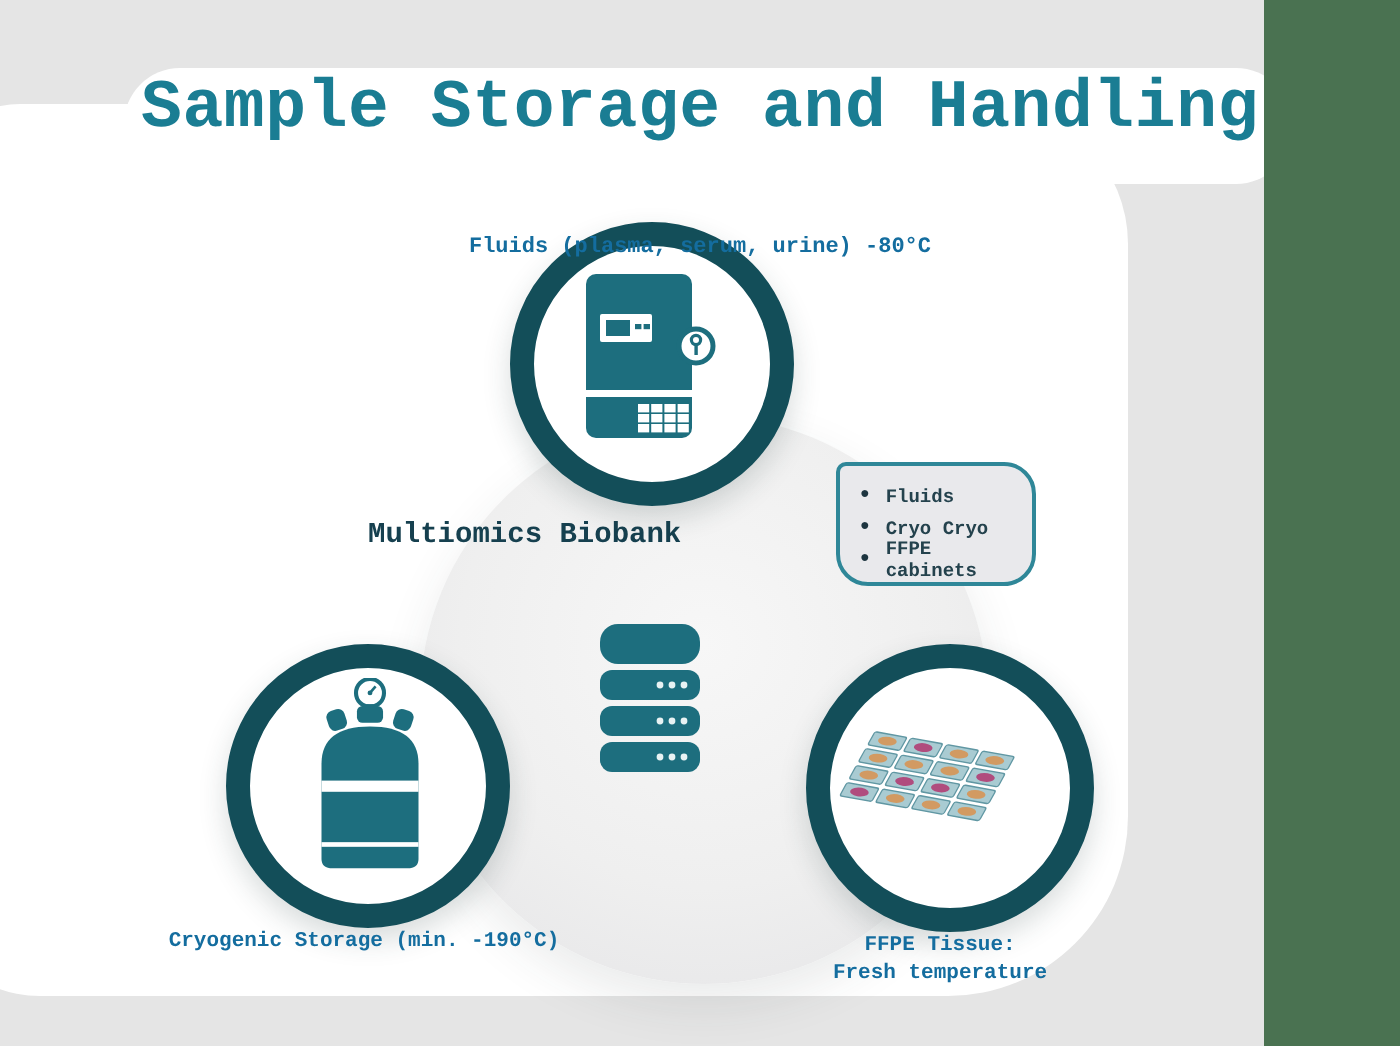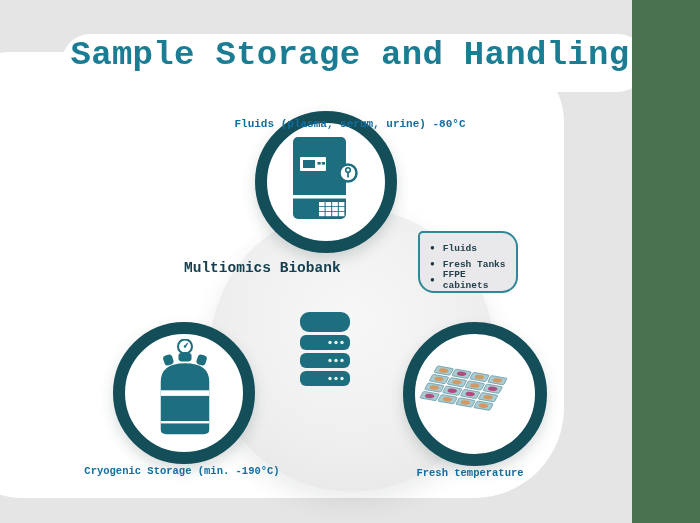--- a/index.html
+++ b/index.html
@@ -205,29 +205,30 @@
     </svg>
   </div>
 
   <div class="legend">
     <div class="legend-item">
       <span class="dot">●</span>
       <span>Fluids</span>
     </div>
     <div class="legend-item">
       <span class="dot">●</span>
-      <span>Fresh Tanks</span>
+      <span>Cryo Cryo</span>
     </div>
     <div class="legend-item">
       <span class="dot">●</span>
       <span>FFPE cabinets</span>
     </div>
   </div>
 
   <div class="bl-caption">
     <div>Cryogenic Storage (min. -190°C)</div>
   </div>
 
   <div class="br-caption">
+    <div>FFPE Tissue:</div>
     <div>Fresh temperature</div>
   </div>
 
 </div>
 
 </body></html>

